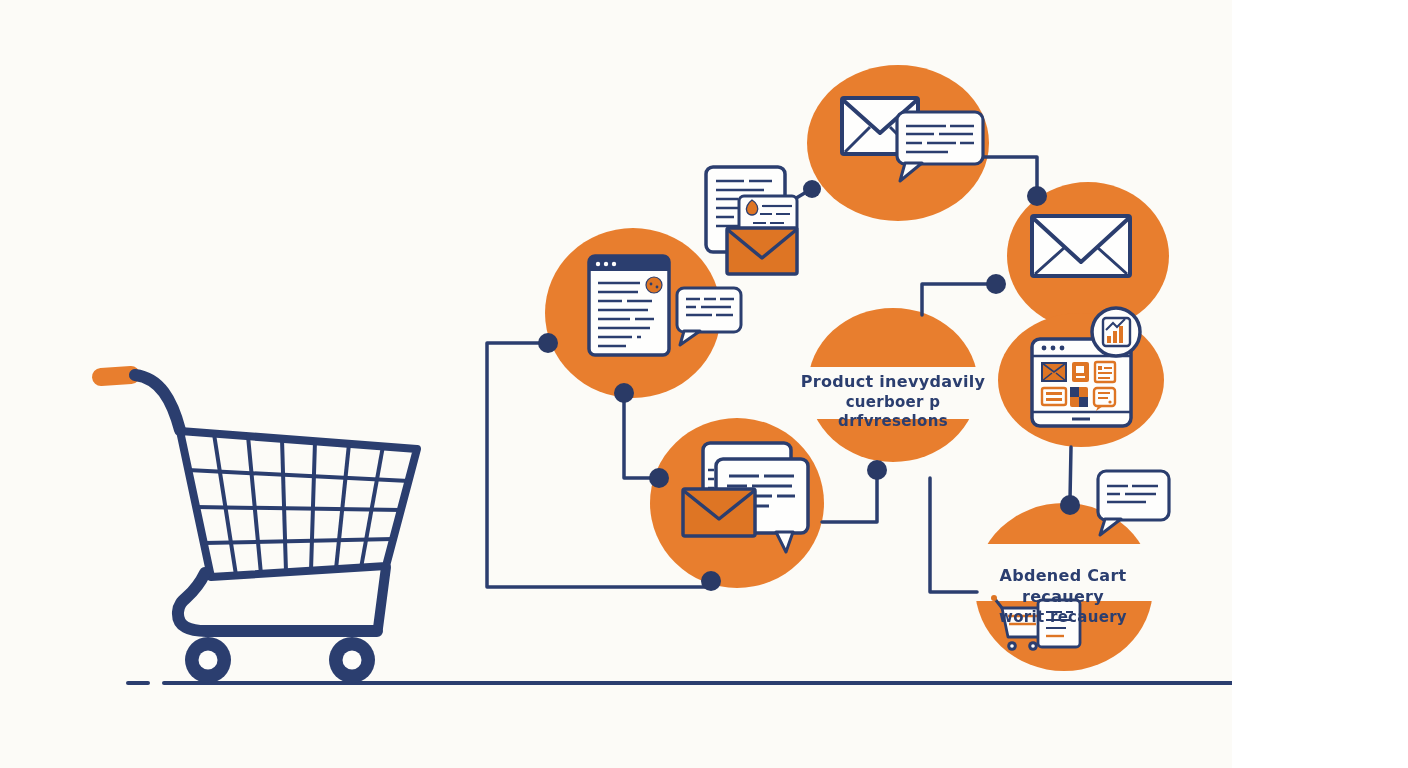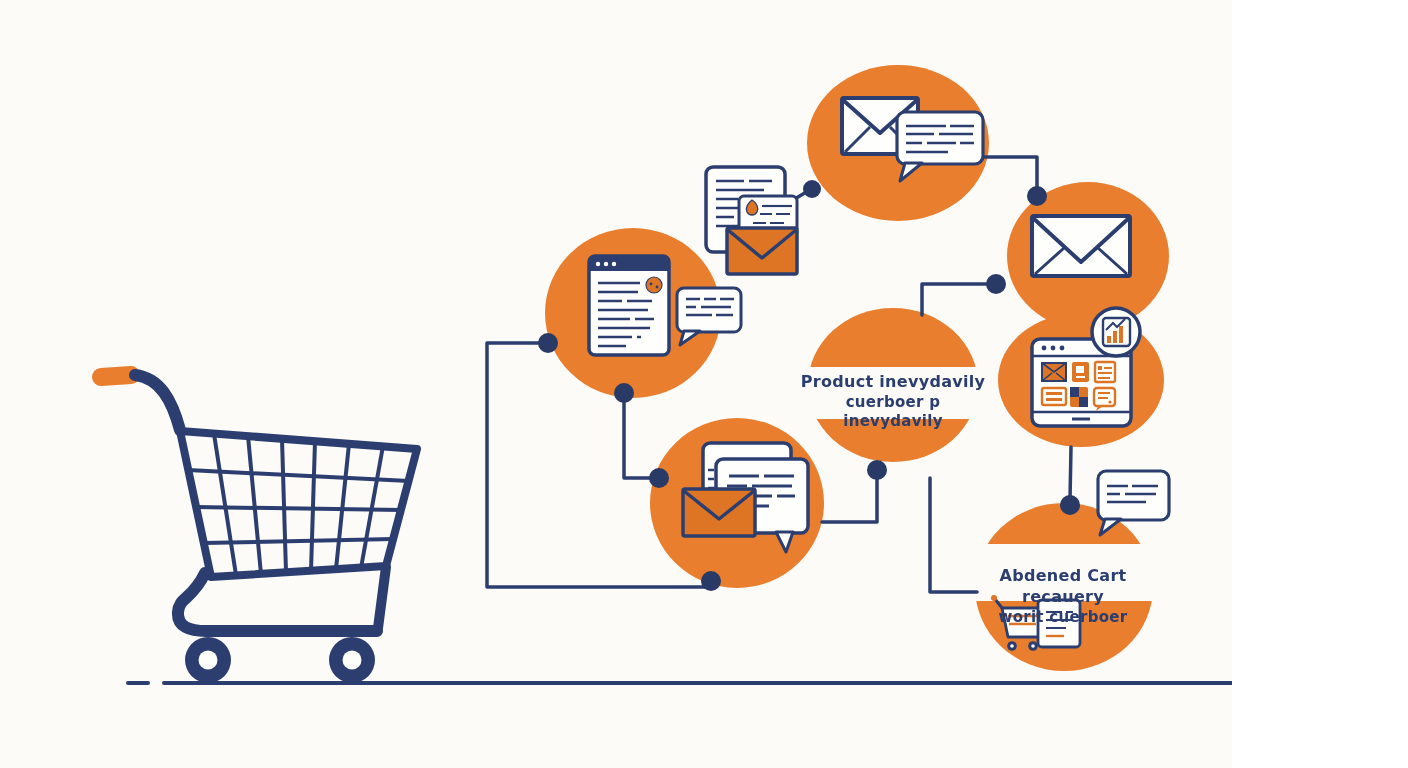--- a/index.html
+++ b/index.html
@@ -299,20 +299,20 @@
     </g>
     <g>
       <circle class="nvf" cx="352" cy="660" r="23"></circle>
       <circle cx="352" cy="660" r="9.5" fill="#FDFDFA"></circle>
     </g>
   </g>
 </svg>
 
   <div class="node-label" id="label-newsletter">
     <div class="l1">Product inevydavily</div>
-    <div class="l2">cuerboer p inevydavily</div>
+    <div class="l2">cuerboer p drfvreselons</div>
   </div>
   <div class="node-label" id="label-abandoned">
     <div class="l1">Abdened Cart recauery</div>
-    <div class="l2">worit cuerboer</div>
+    <div class="l2">worit recauery</div>
   </div>
 
 </div>
 
 </body></html>

